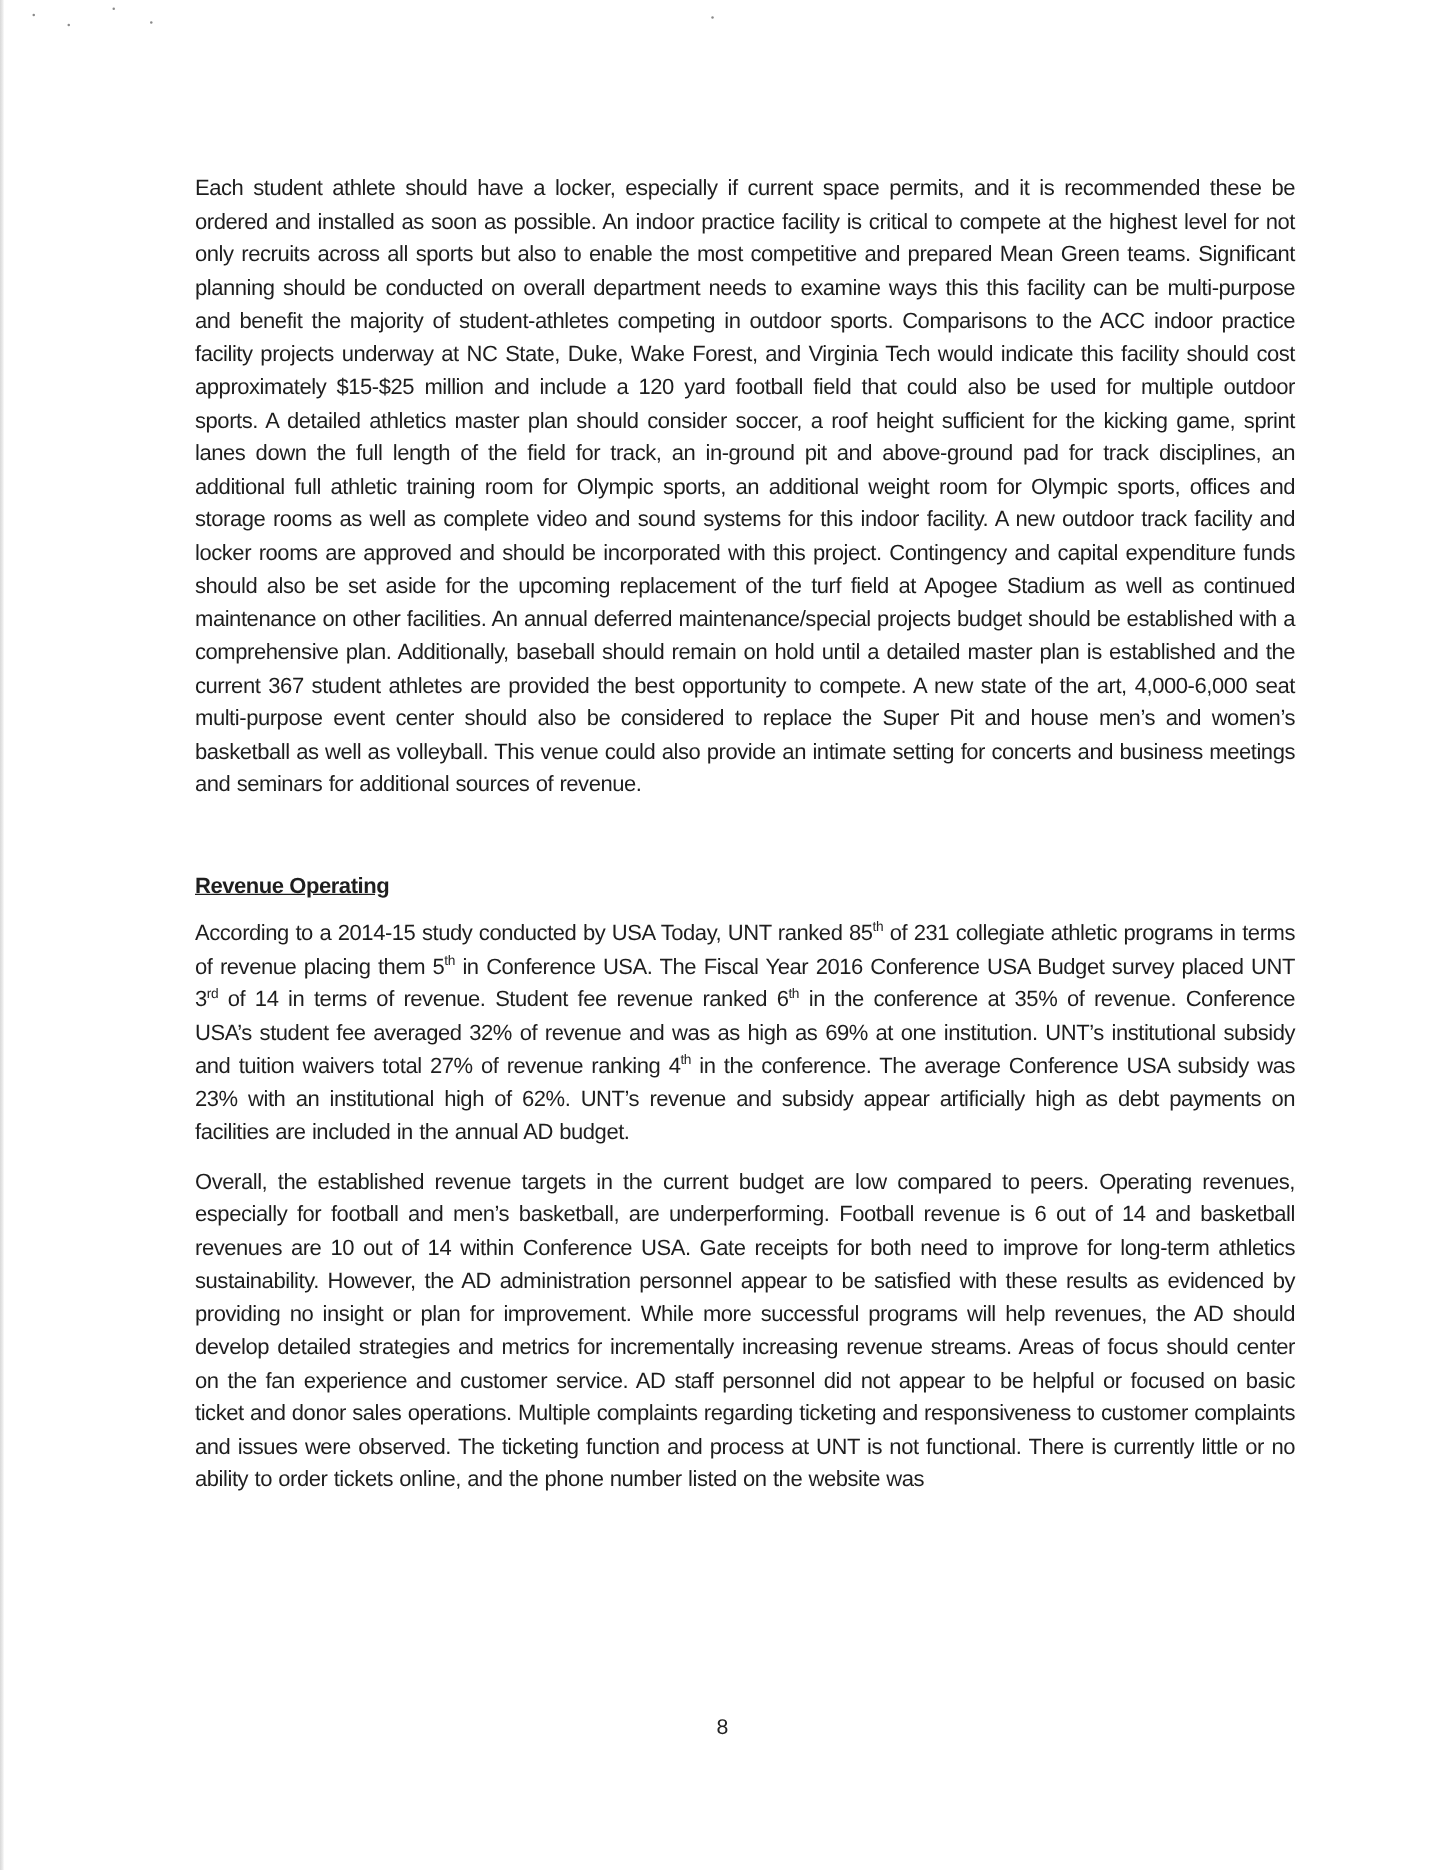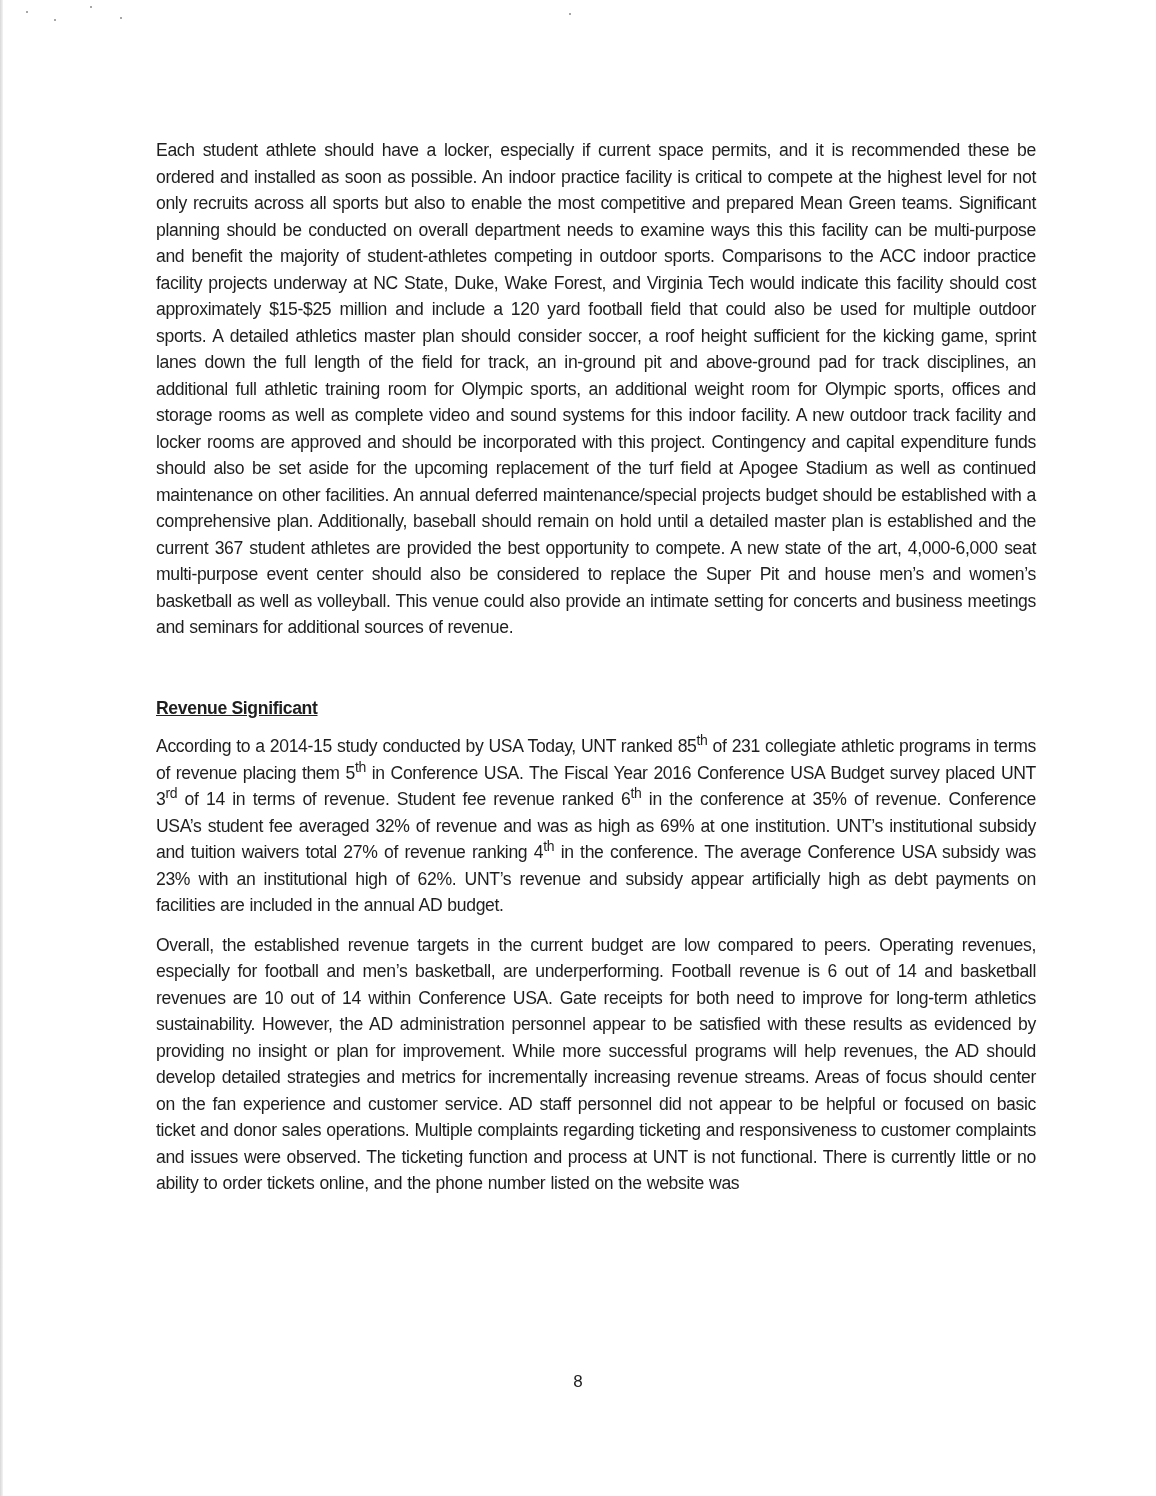--- a/index.html
+++ b/index.html
@@ -38,21 +38,21 @@
     }
     .para {
       margin: 0;
       font-size: 17.6px;
       line-height: 26.5px;
       text-align: justify;
       letter-spacing: -0.35px;
       word-spacing: 0.5px;
     }
     .para sup {
-      font-size: 14px;
+      font-size: 11px;
       line-height: 0;
       vertical-align: 7px;
     }
     .heading {
       margin: 0;
       font-size: 17.6px;
       font-weight: bold;
       text-decoration: underline;
       letter-spacing: -0.35px;
       line-height: 26.5px;
@@ -77,20 +77,20 @@
 <div class="page-edge"></div>
 <div class="speck" style="left:26px;top:11px;"></div>
 <div class="speck" style="left:54px;top:19px;"></div>
 <div class="speck" style="left:90px;top:6px;"></div>
 <div class="speck" style="left:120px;top:17px;"></div>
 <div class="speck" style="left:569px;top:13px;"></div>
 
 <div class="content">
   <p class="para" id="para-1">Each student athlete should have a locker, especially if current space permits, and it is recommended these be ordered and installed as soon as possible.  An indoor practice facility is critical to compete at the highest level for not only recruits across all sports but also to enable the most competitive and prepared Mean Green teams.  Significant planning should be conducted on overall department needs to examine ways this this facility can be multi-purpose and benefit the majority of student-athletes competing in outdoor sports.  Comparisons to the ACC indoor practice facility projects underway at NC State, Duke, Wake Forest, and Virginia Tech would indicate this facility should cost approximately $15-$25 million and include a 120 yard football field that could also be used for multiple outdoor sports.  A detailed athletics master plan should consider soccer, a roof height sufficient for the kicking game, sprint lanes down the full length of the field for track, an in-ground pit and above-ground pad for track disciplines, an additional full athletic training room for Olympic sports, an additional weight room for Olympic sports, offices and storage rooms as well as complete video and sound systems for this indoor facility.  A new outdoor track facility and locker rooms are approved and should be incorporated with this project.  Contingency and capital expenditure funds should also be set aside for the upcoming replacement of the turf field at Apogee Stadium as well as continued maintenance on other facilities. An annual deferred maintenance/special projects budget should be established with a comprehensive plan.  Additionally, baseball should remain on hold until a detailed master plan is established and the current 367 student athletes are provided the best opportunity to compete.  A new state of the art, 4,000-6,000 seat multi-purpose event center should also be considered to replace the Super Pit and house men’s and women’s basketball as well as volleyball.  This venue could also provide an intimate setting for concerts and business meetings and seminars for additional sources of revenue.</p>
 
-  <h2 class="heading" id="heading-revenue">Revenue Significant</h2>
+  <h2 class="heading" id="heading-revenue">Revenue Operating</h2>
 
   <p class="para" id="para-2">According to a 2014-15 study conducted by USA Today, UNT ranked 85<sup>th</sup> of 231 collegiate athletic programs in terms of revenue placing them 5<sup>th</sup> in Conference USA.  The Fiscal Year 2016 Conference USA Budget survey placed UNT 3<sup>rd</sup> of 14 in terms of revenue.  Student fee revenue ranked 6<sup>th</sup> in the conference at 35% of revenue.  Conference USA’s student fee averaged 32% of revenue and was as high as 69% at one institution.  UNT’s institutional subsidy and tuition waivers total 27% of revenue ranking 4<sup>th</sup> in the conference.  The average Conference USA subsidy was 23% with an institutional high of 62%. UNT’s revenue and subsidy appear artificially high as debt payments on facilities are included in the annual AD budget.</p>
 
   <p class="para" id="para-3">Overall, the established revenue targets in the current budget are low compared to peers.  Operating revenues, especially for football and men’s basketball, are underperforming.  Football revenue is 6 out of 14 and basketball revenues are 10 out of 14 within Conference USA.  Gate receipts for both need to improve for long-term athletics sustainability.  However, the AD administration personnel appear to be satisfied with these results as evidenced by providing no insight or plan for improvement.  While more successful programs will help revenues, the AD should develop detailed strategies and metrics for incrementally increasing revenue streams.  Areas of focus should center on the fan experience and customer service.  AD staff personnel did not appear to be helpful or focused on basic ticket and donor sales operations. Multiple complaints regarding ticketing and responsiveness to customer complaints and issues were observed.  The ticketing function and process at UNT is not functional.  There is currently little or no ability to order tickets online, and the phone number listed on the website was</p>
 </div>
 
 <div class="page-number">8</div>
 
 </body></html>

